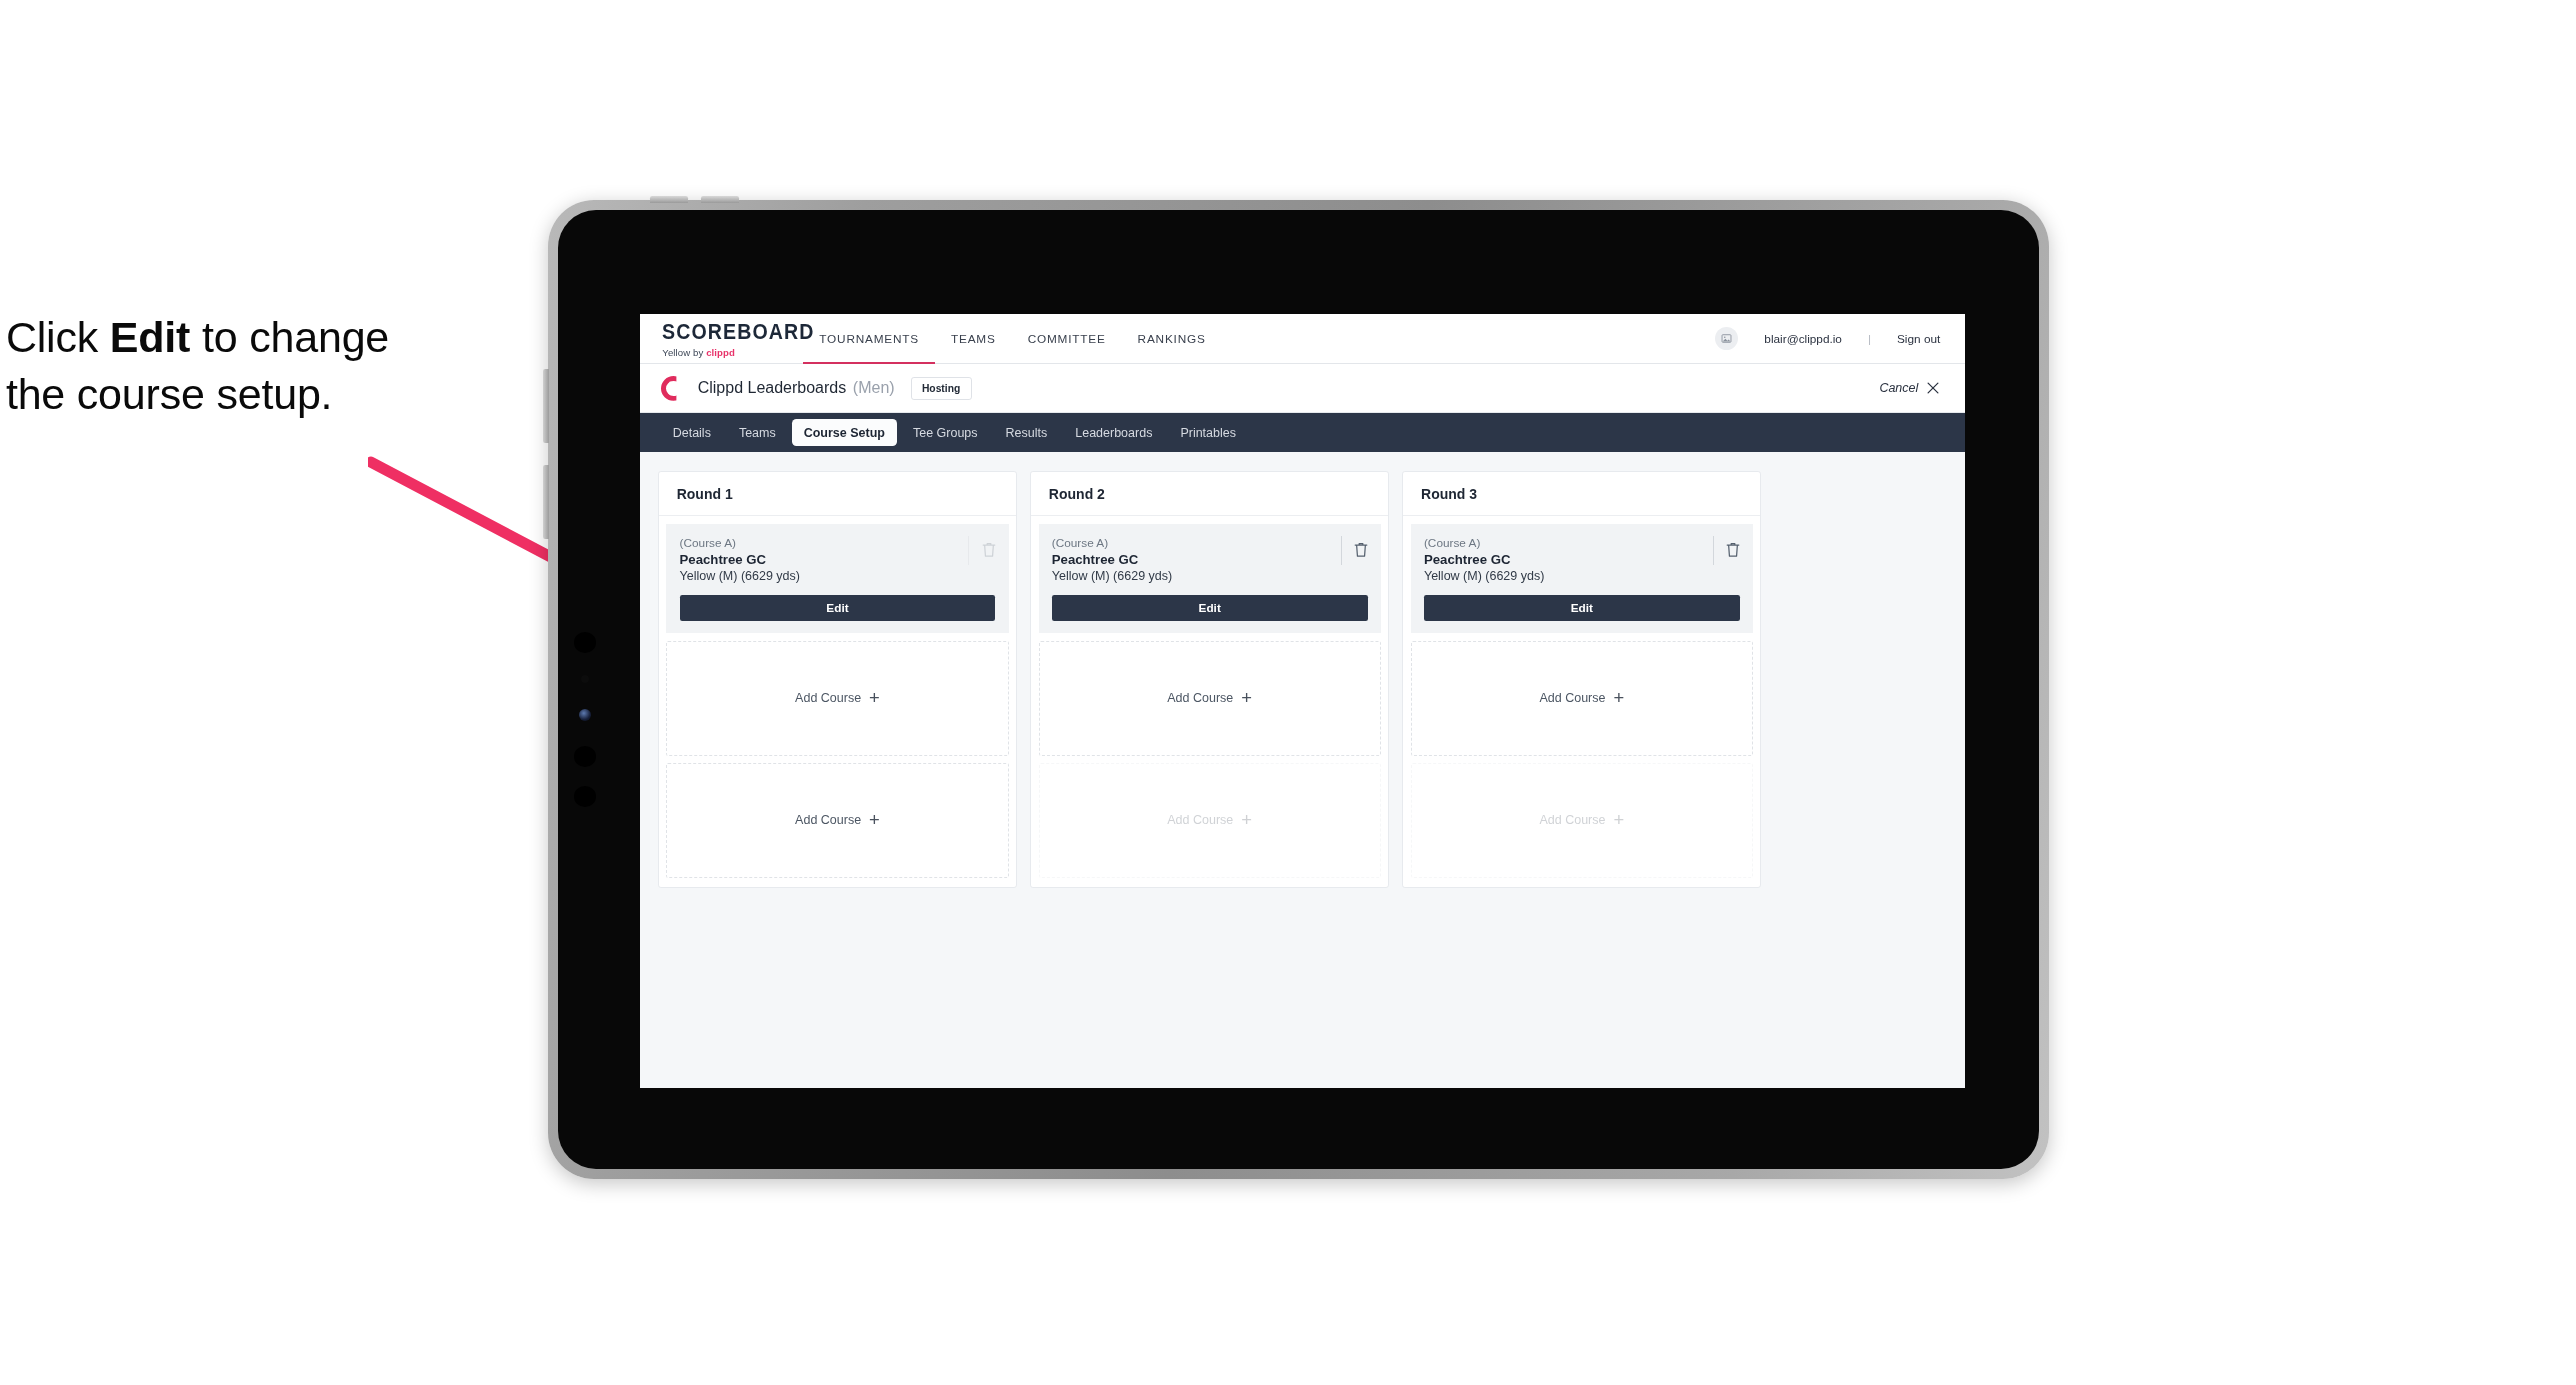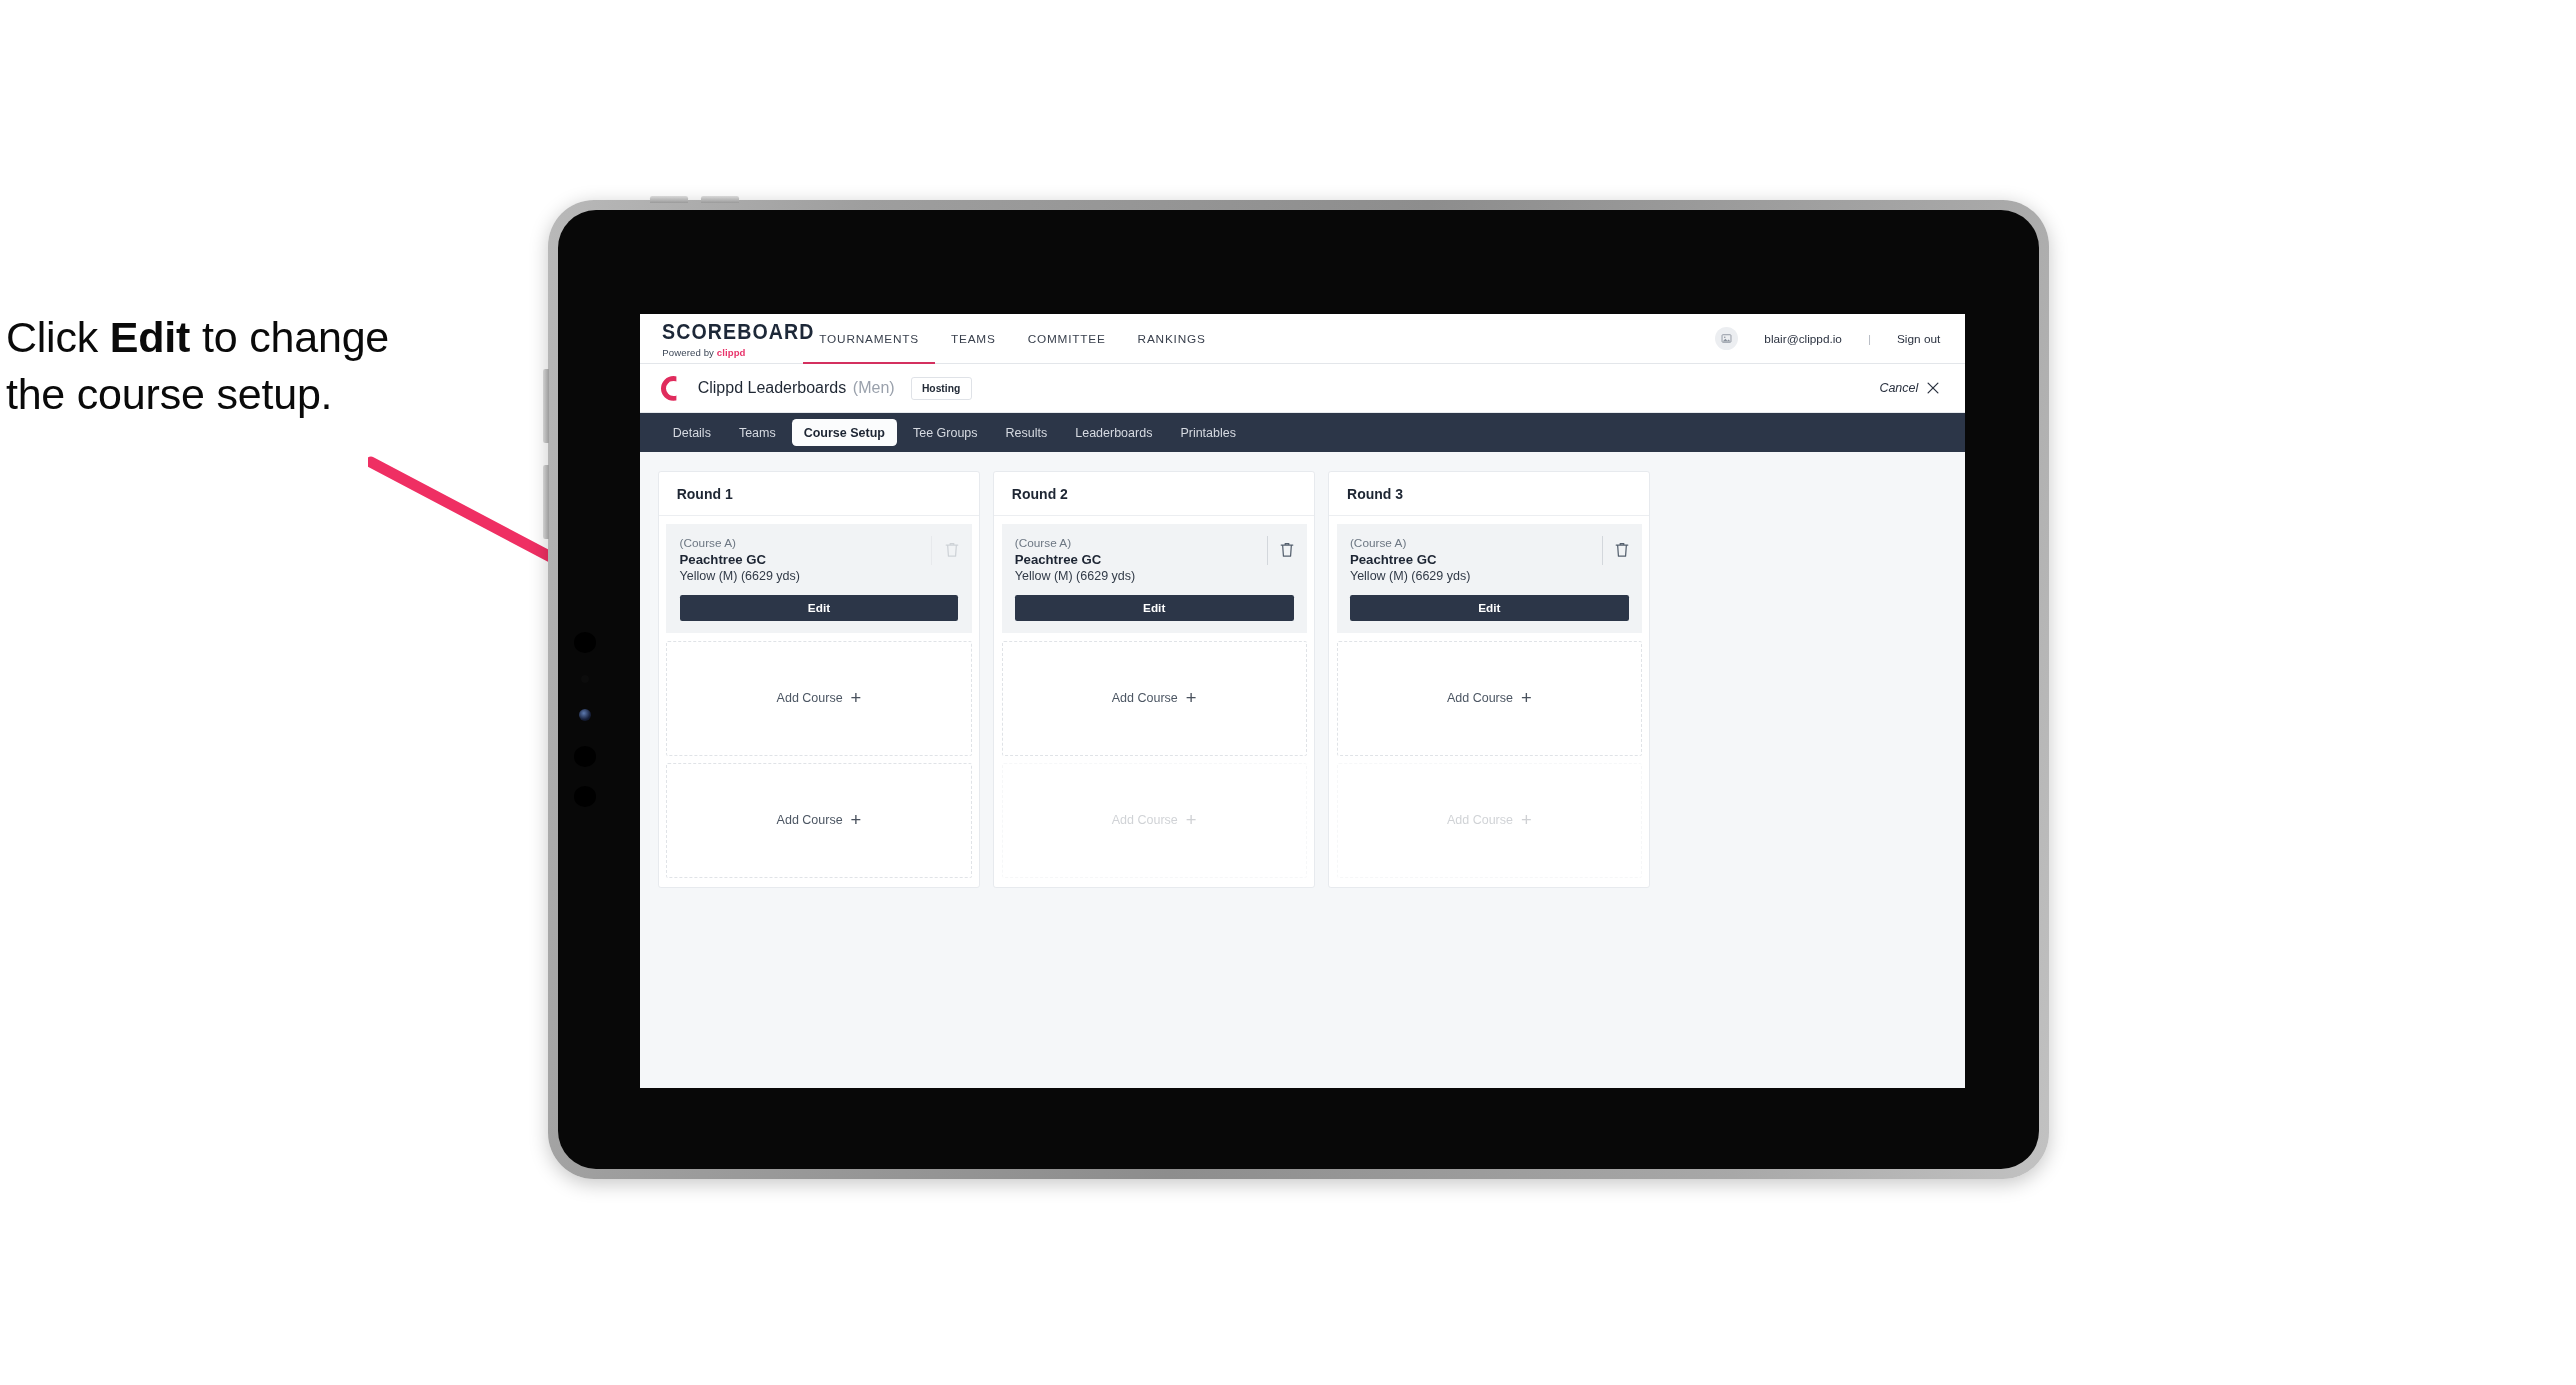--- a/index.html
+++ b/index.html
@@ -143,21 +143,21 @@
   }
   .tab {
     padding: 6.6px 11.8px; border-radius: 4.4px; font-size: 12.5px;
     color: #d6dae1; white-space: nowrap;
   }
   .tab.active { background: #fbfcfd; color: #1d2533; font-weight: 700; }
 
   
   .content { padding: 19px 0 0 17.7px; display: flex; gap: 13.2px; }
   .round-col {
-    width: 322px; background: #ffffff;
+    width: 359px; background: #ffffff;
     border: 0.7px solid #e7eaee; border-radius: 2.9px;
     display: flex; flex-direction: column;
   }
   .round-head {
     padding: 14px 17.7px 13.2px 17.7px; font-size: 14px; font-weight: 700;
     color: #1e2633; border-bottom: 0.7px solid #eceef1;
   }
   .round-body { padding: 7.4px 7.4px 8.8px 7.4px; }
 
   .course-card {
@@ -217,21 +217,21 @@
       <div class="cam-dot cam-c"></div>
       <div class="cam-dot cam-d"></div>
       <div class="cam-dot cam-e"></div>
 
       <div class="app">
 
         <div class="topbar">
           <div class="brand">
             <div class="brand-title">SCOREBOARD</div>
             <div class="brand-sub">
-              <span>Powered by </span><span class="pink">clippd</span>
+              <span>Yellow by </span><span class="pink">clippd</span>
             </div>
           </div>
 
           <nav class="mainnav">
             <a class="active" href="#">TOURNAMENTS</a>
             <a href="#">TEAMS</a>
             <a href="#">COMMITTEE</a>
             <a href="#">RANKINGS</a>
           </nav>
 

